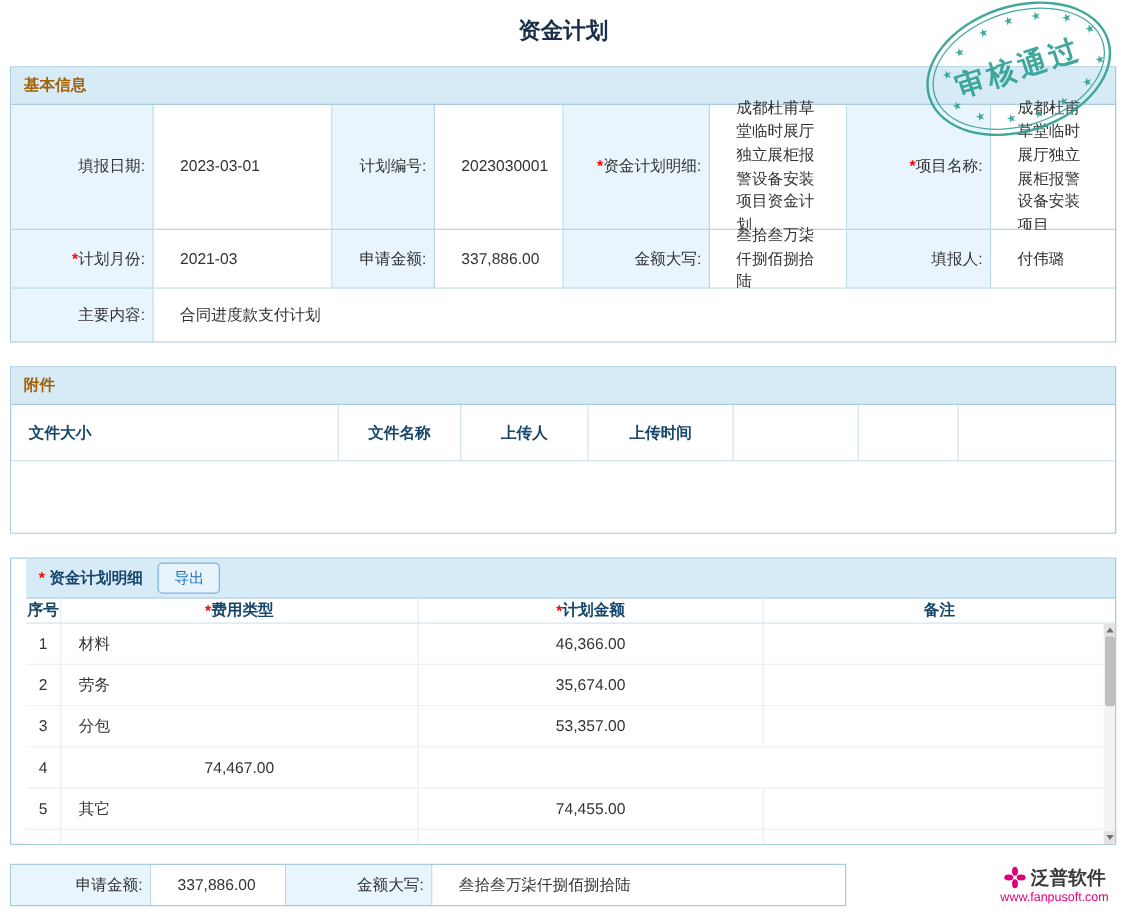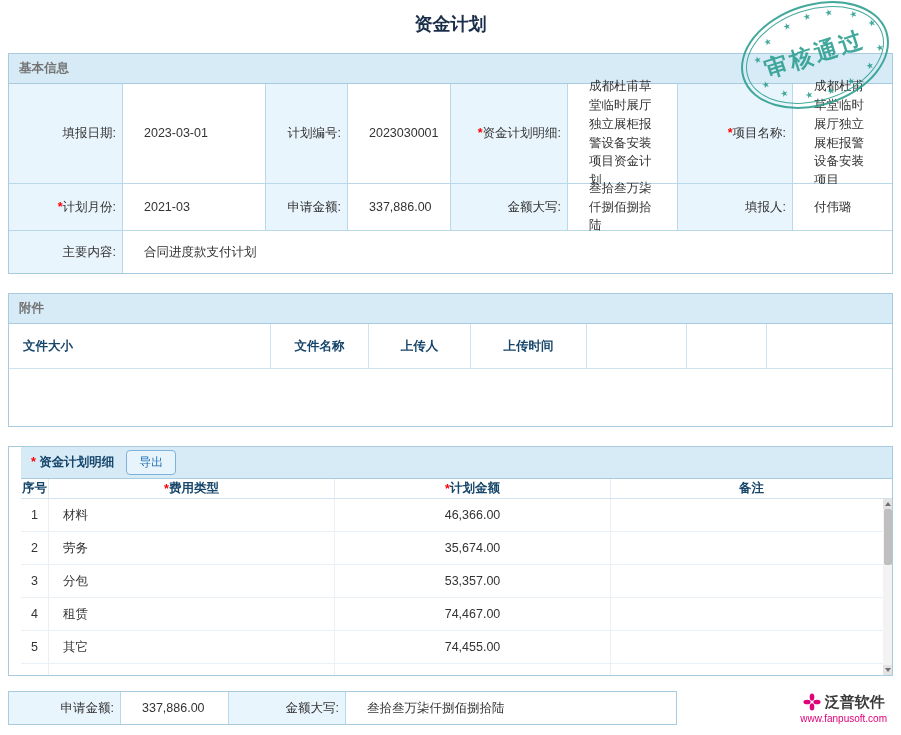--- a/index.html
+++ b/index.html
@@ -5,21 +5,21 @@
   * { margin:0; padding:0; box-sizing:border-box; }
   html,body { width:901px; height:735px; background:#fff; overflow:hidden;
     font-family:"Liberation Sans","DejaVu Sans",sans-serif; font-size:12.5px; color:#333; }
   .page { position:relative; width:901px; height:735px; padding:12px 8px 0; }
 
   .page-title { text-align:center; font-size:18px; font-weight:bold; color:#1a2e4a; margin-bottom:17px; }
 
   
   .panel { border:1px solid #a9cbe0; margin-bottom:19px; background:#fff; }
   .panel-header { background:#d7ebf7; border-bottom:1px solid #a9cbe0; padding:6px 10px;
-    font-weight:bold; color:#737373; font-size:12.5px; }
+    font-weight:bold; color:#a16207; font-size:12.5px; }
 
   .required::before { content:"* "; color:#ff0000; font-weight:bold; }
 
   
   .grid-basic { display:grid; grid-template-columns:114px 143px 82px 103px 117px 110px 115px 1fr;
     grid-template-rows:100px 47px 42px; }
   .bi-cell { display:flex; align-items:center; border-right:1px solid #b9d8ea; border-bottom:1px solid #b9d8ea;
     padding:4px 21px; line-height:1.5; }
   .bi-label { background:#e9f5fd; justify-content:flex-end; text-align:right; color:#333; padding-right:6px; }
   .bi-value { background:#fff; }
@@ -184,21 +184,20 @@
           <div class="det-cell c-note"></div>
         </div>
         <div class="det-row">
           <div class="det-cell c-no">3</div>
           <div class="det-cell c-type">分包</div>
           <div class="det-cell c-amt">53,357.00</div>
           <div class="det-cell c-note"></div>
         </div>
         <div class="det-row">
           <div class="det-cell c-no">4</div>
-          <div class="det-cell c-type">租赁</div>
           <div class="det-cell c-amt">74,467.00</div>
           <div class="det-cell c-note"></div>
         </div>
         <div class="det-row">
           <div class="det-cell c-no">5</div>
           <div class="det-cell c-type">其它</div>
           <div class="det-cell c-amt">74,455.00</div>
           <div class="det-cell c-note"></div>
         </div>
         <div class="det-row">

